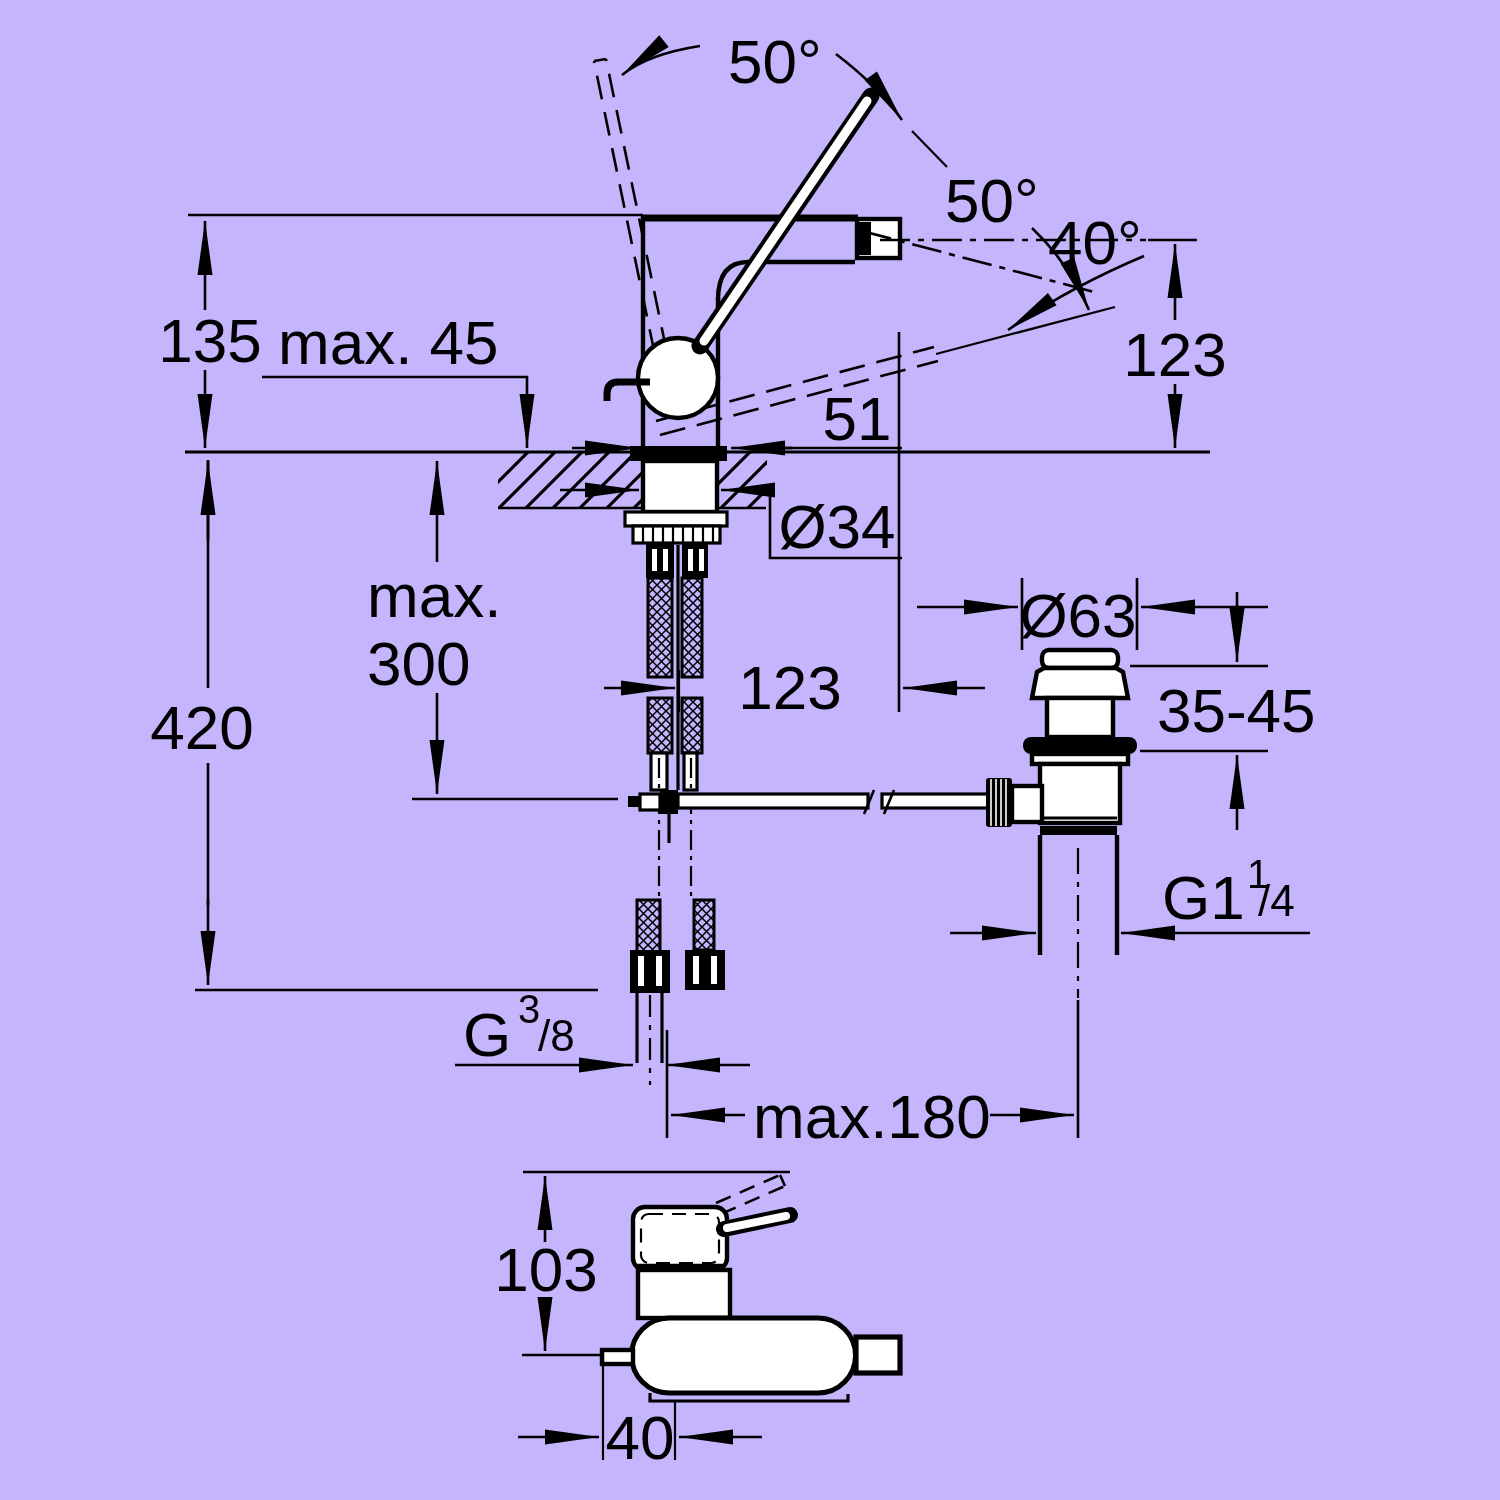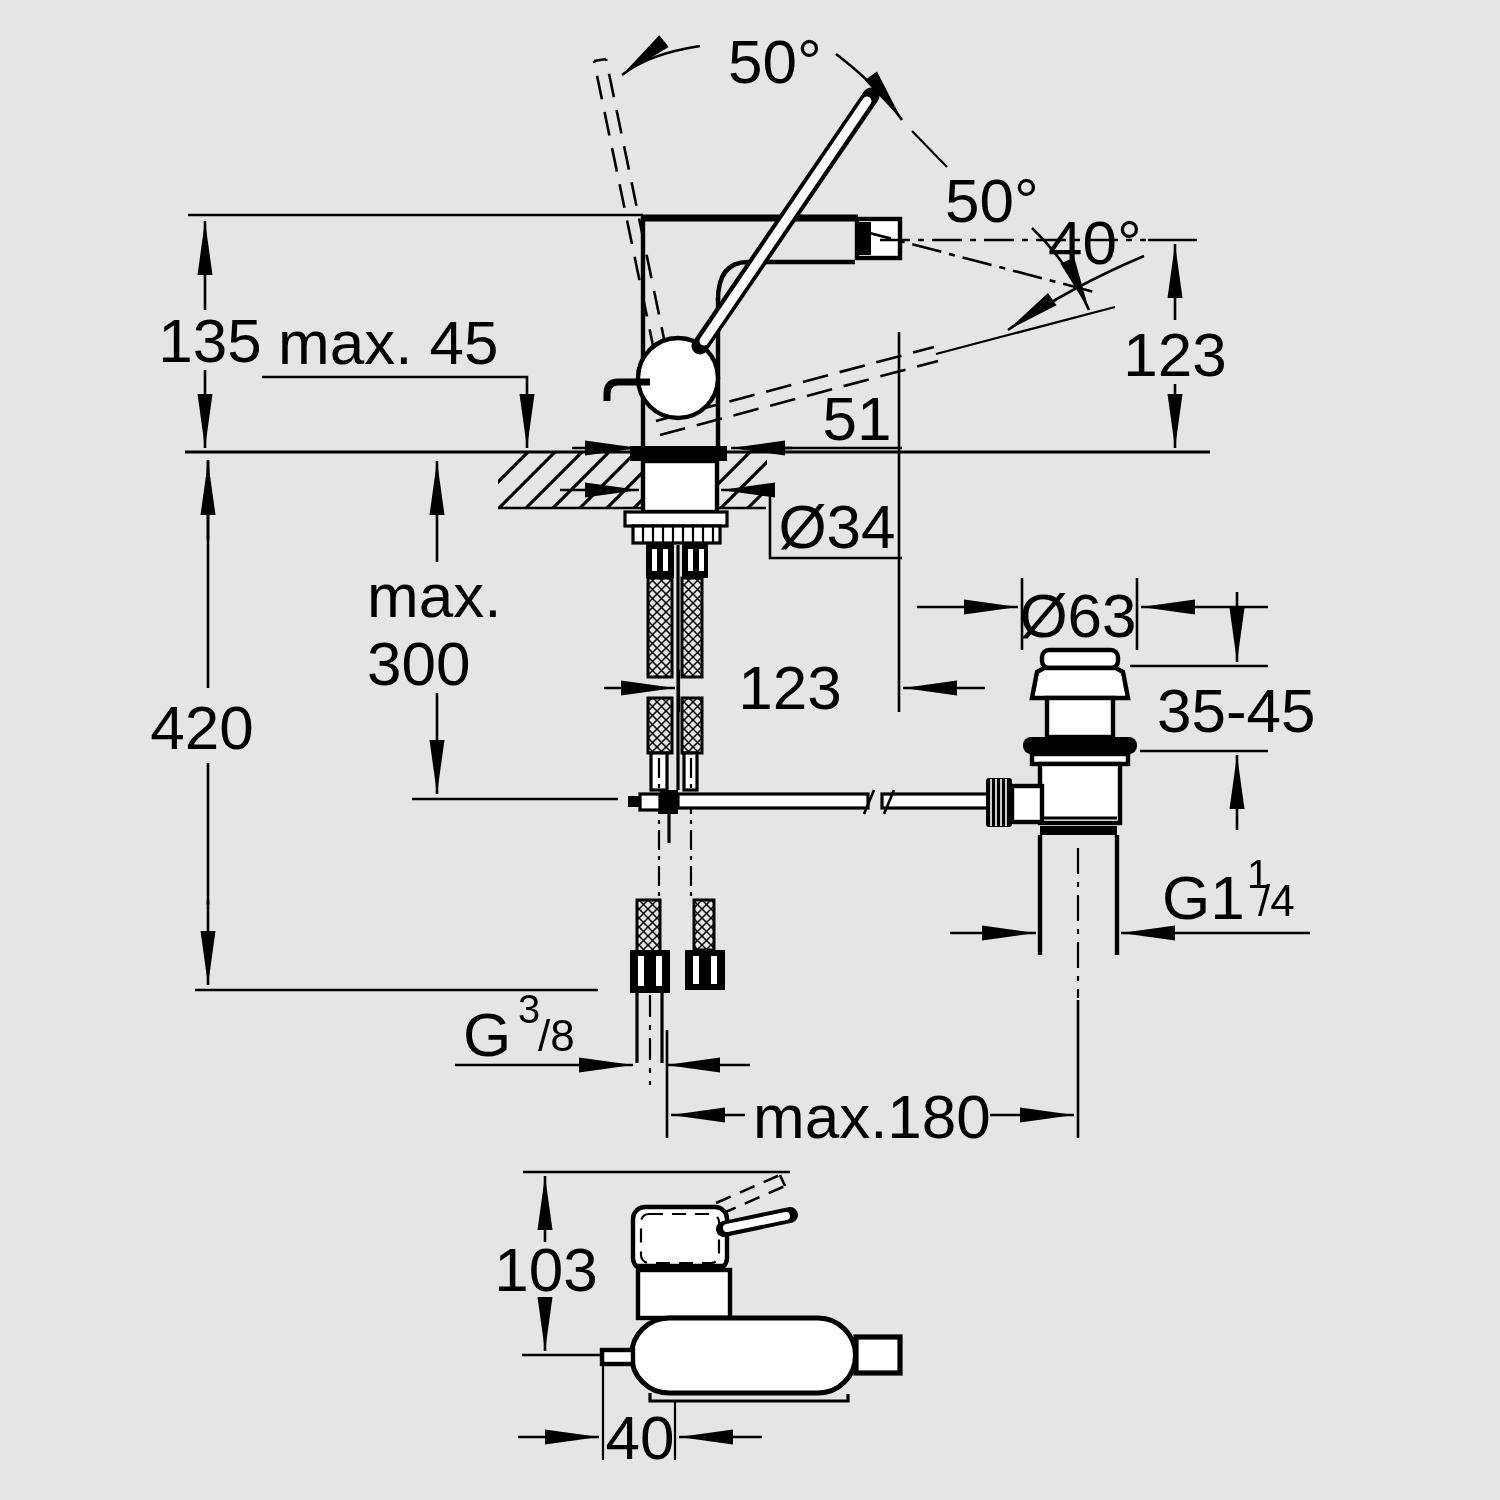--- a/index.html
+++ b/index.html
@@ -1,16 +1,16 @@
 <!DOCTYPE html>
 <html><head>
 <meta charset="utf-8">
 <style>
   html,body{margin:0;padding:0;background:#fff;}
-  .page{width:1500px;height:1500px;background:#e5e5e5;position:relative;overflow:hidden;}
+  .page{width:1500px;height:1500px;background:#c4b5fd;position:relative;overflow:hidden;}
   svg{display:block;}
   text{font-family:"Liberation Sans",sans-serif;fill:#000;}
   .t62{font-size:62px;letter-spacing:0px;}
   .t44{font-size:44px;}
   .t40{font-size:40px;}
   .ln{stroke:#000;fill:none;}
   .w2{stroke-width:2.2;}
   .w25{stroke-width:2.6;}
   .w3{stroke-width:3.2;}
   .w4{stroke-width:4.4;}

